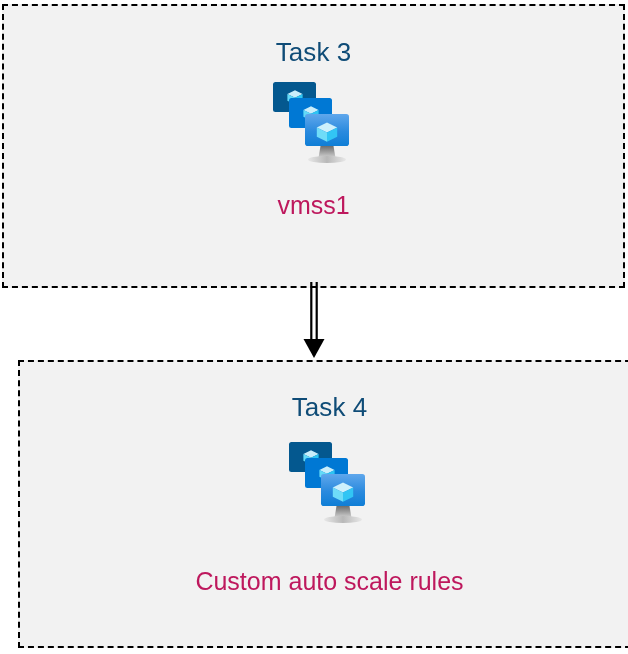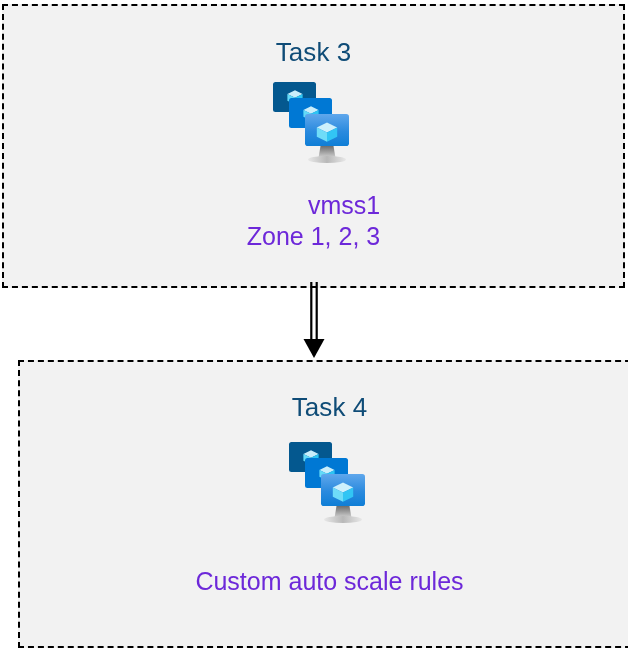--- a/index.html
+++ b/index.html
@@ -60,25 +60,25 @@
     font-size: 26px;
     line-height: 30px;
     font-weight: 400;
     letter-spacing: 0.1px;
     white-space: nowrap;
   }
   #box-task-3 .task-heading { margin-top: 31px; }
   #box-task-4 .task-heading { margin-top: 30px; }
 
   .caption {
-    color: #6d28d9;
+    color: #be185d;
     font-size: 25px;
     line-height: 31px;
     font-weight: 400;
-    text-align: right;
+    text-align: center;
     white-space: nowrap;
   }
 
   
   .vmss-icon {
     display: block;
   }
   #icon-wrap-3 { margin-top: 6px; }
   #icon-wrap-4 { margin-top: 11px; }
 
@@ -145,21 +145,20 @@
           <g>
             <path d="M65.0 49.4 L75.2 54.5 L65.0 59.6 L54.8 54.5 Z" fill="#cdf0fc"></path>
             <path d="M54.8 54.5 L65.0 59.6 L65.0 68.8 L54.8 63.7 Z" fill="#6fdcf8"></path>
             <path d="M75.2 54.5 L75.2 63.7 L65.0 68.8 L65.0 59.6 Z" fill="#32c5f4"></path>
           </g>
         </svg>
       </div>
 
       <div id="caption-wrap-3">
         <div class="caption">vmss1</div>
-        <div class="caption">Zone 1, 2, 3</div>
       </div>
 
     </div>
   </div>
 
   <svg id="connector-arrow" viewBox="0 0 36 80" aria-hidden="true">
 
     <rect x="14.2" y="0" width="2.2" height="58" fill="#000000"></rect>
     <rect x="19.6" y="0" width="2.2" height="58" fill="#000000"></rect>
 

